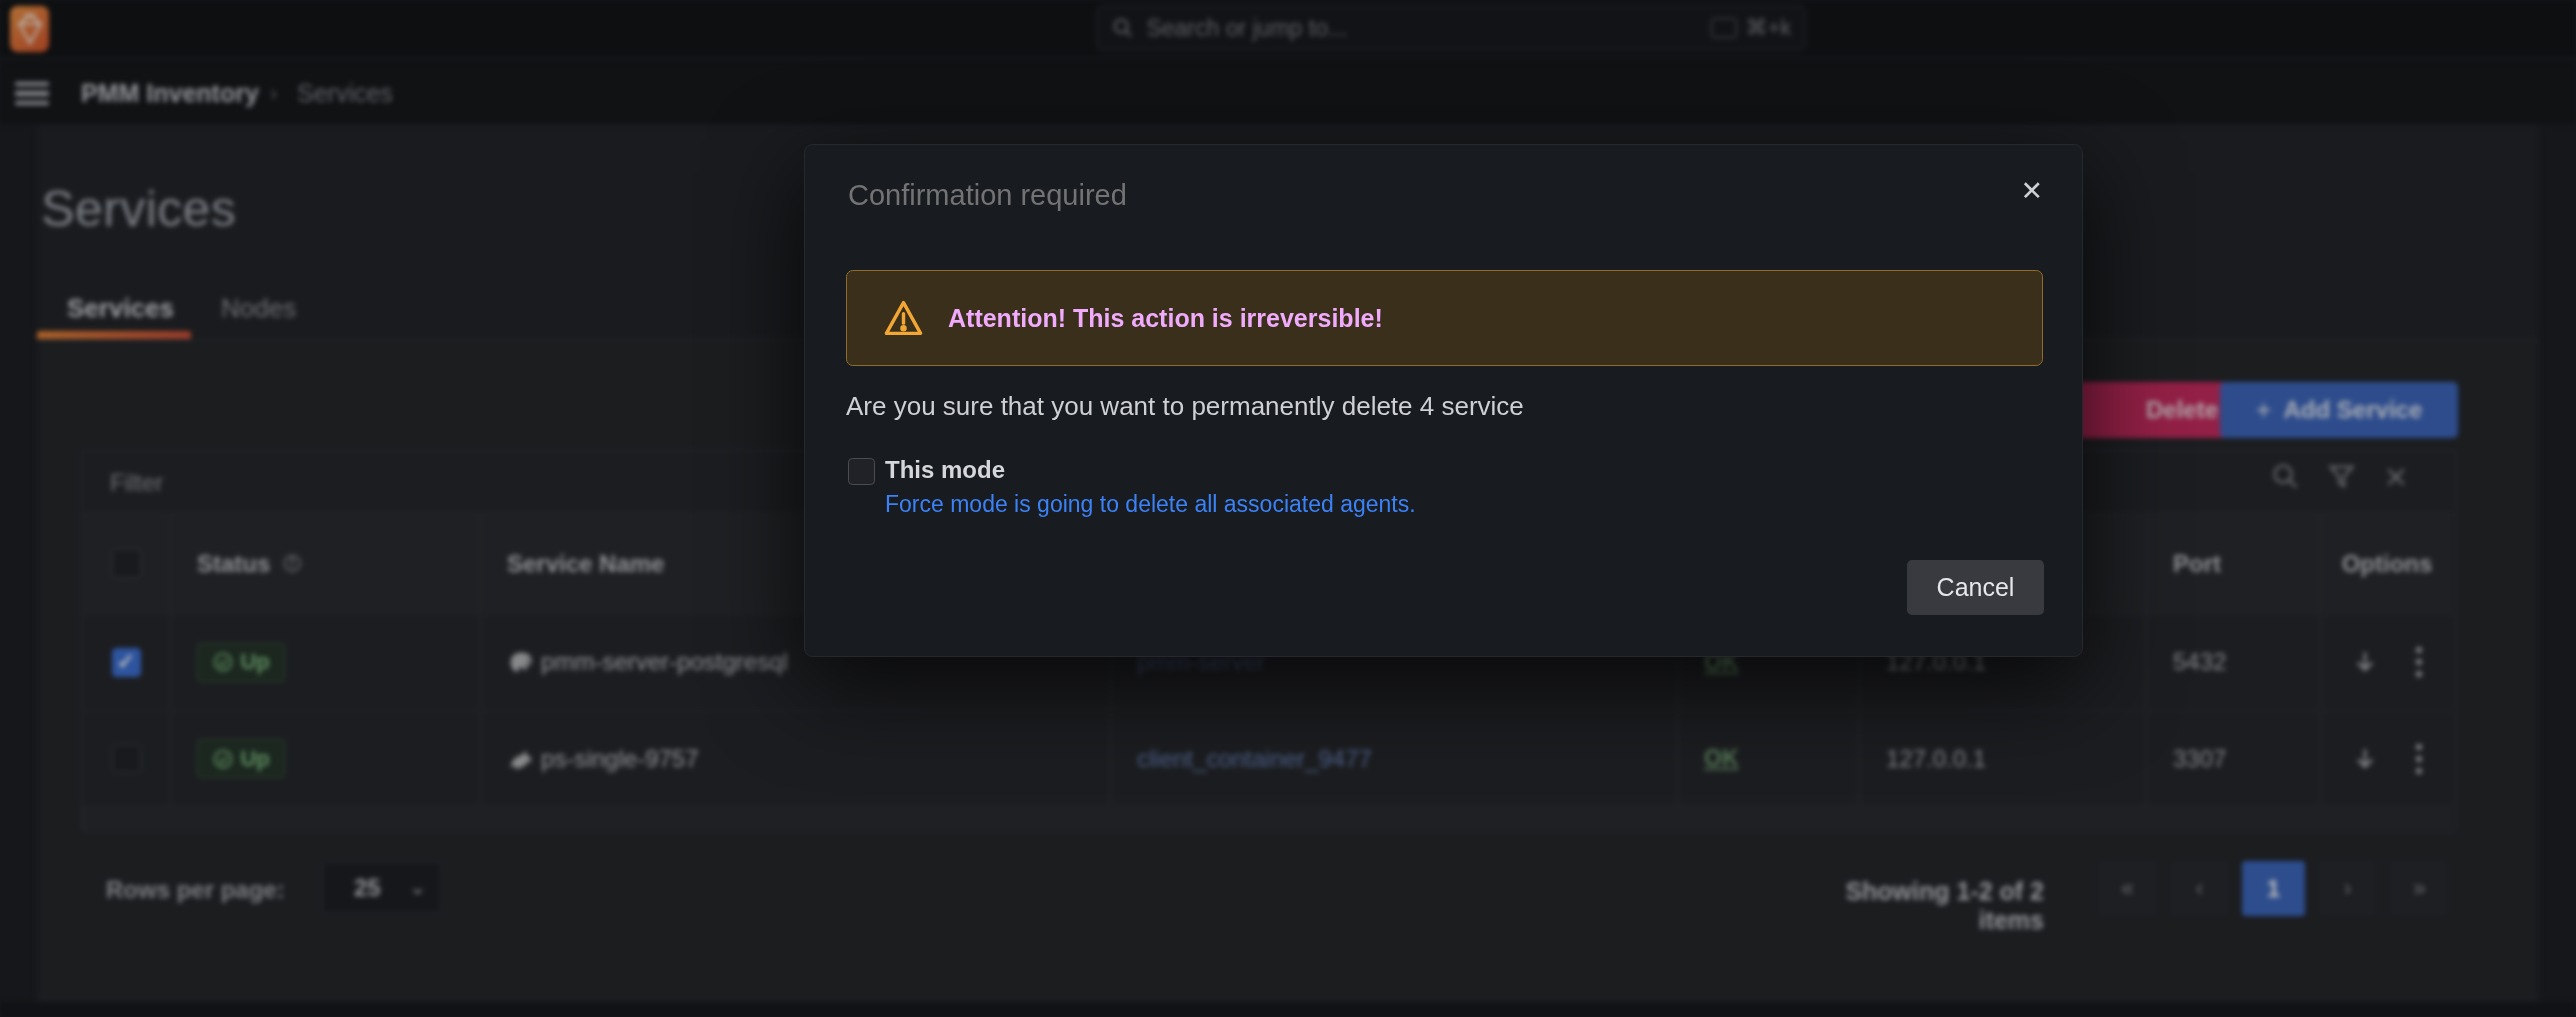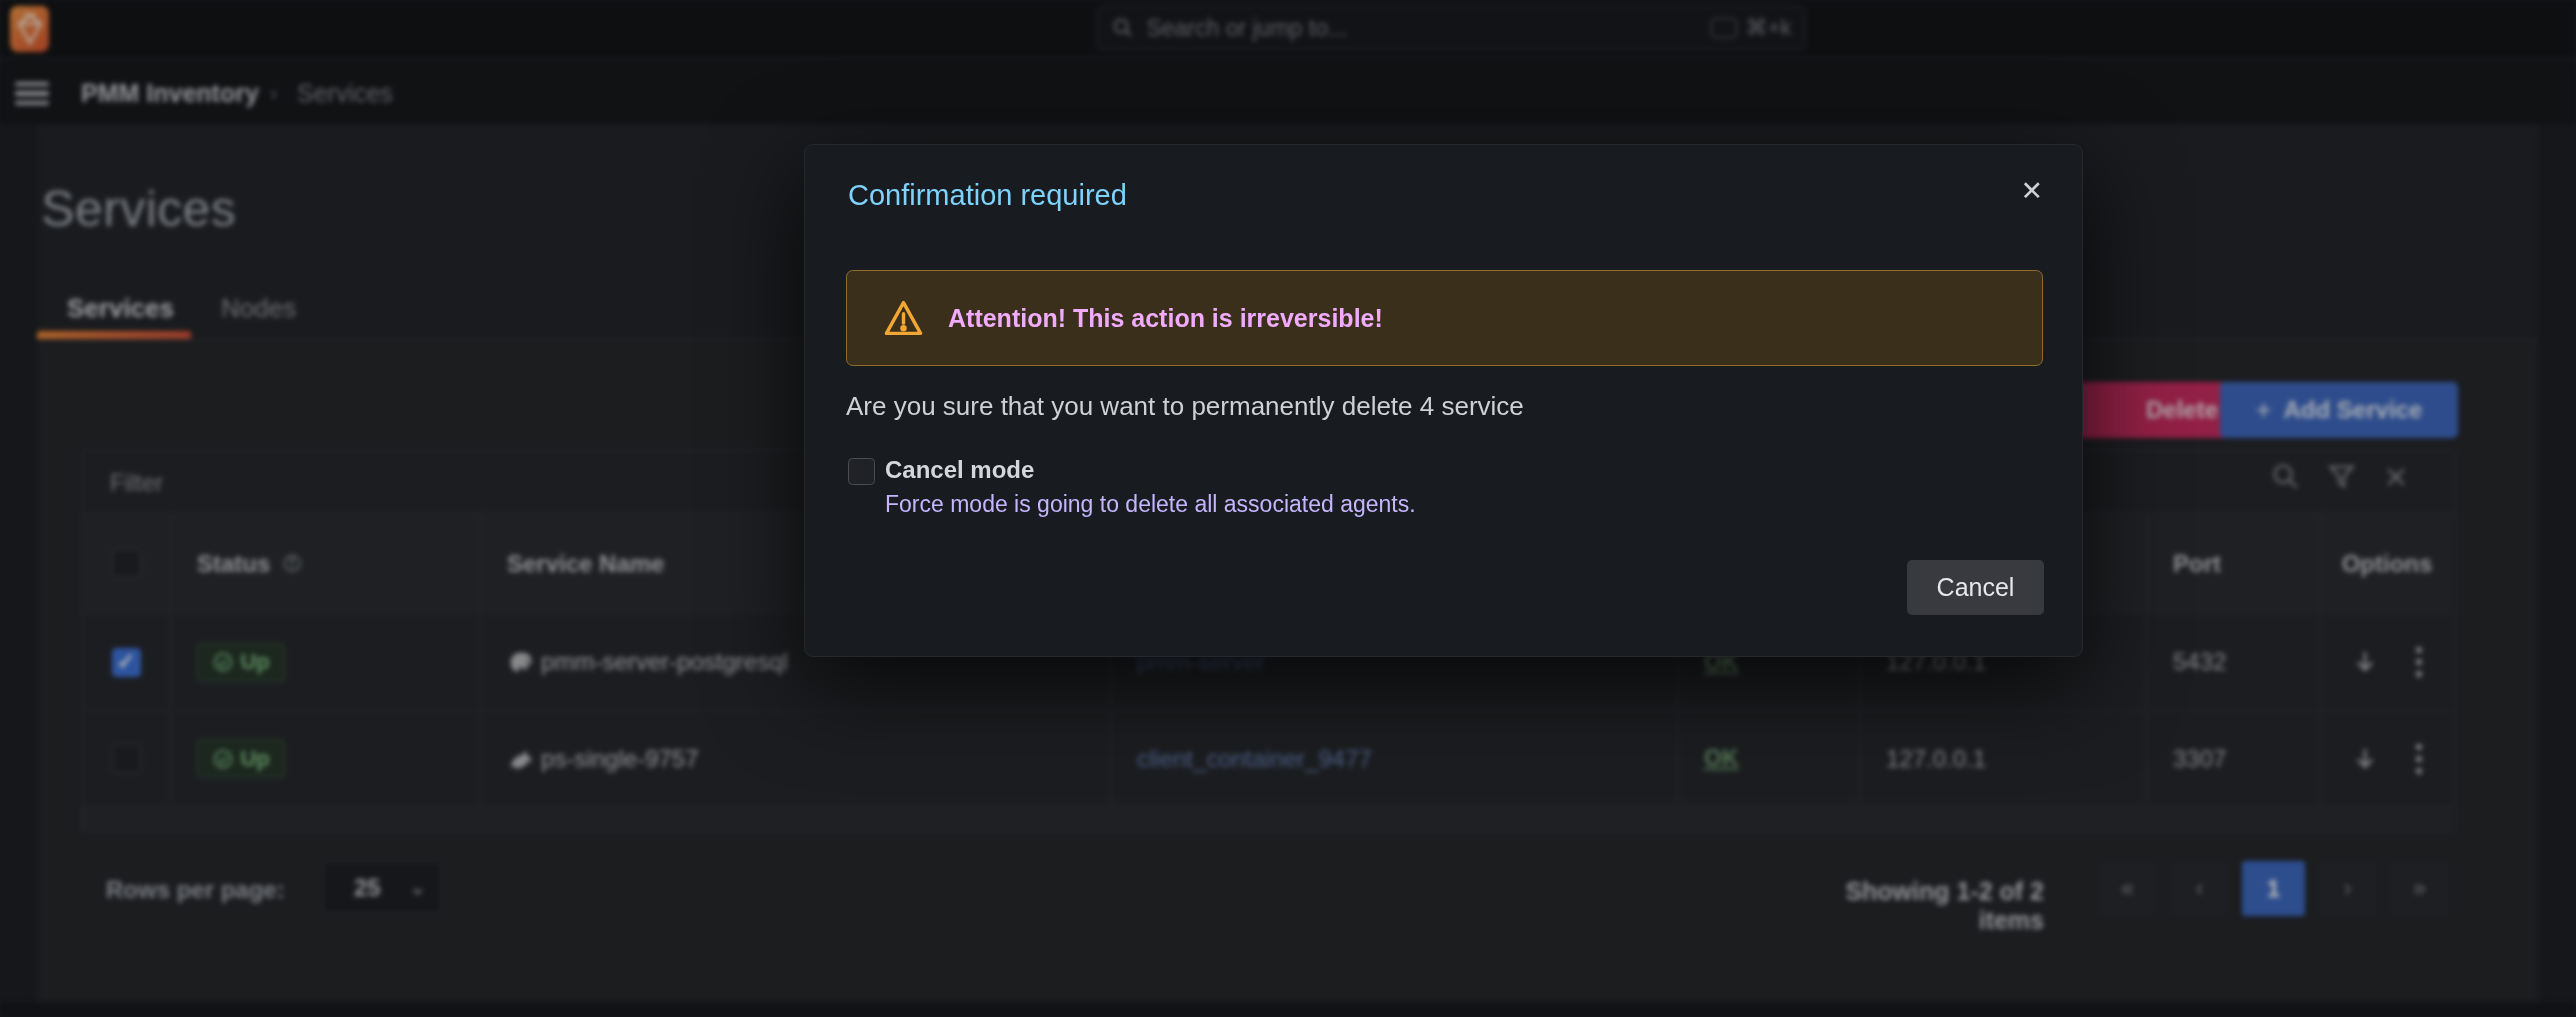--- a/index.html
+++ b/index.html
@@ -101,32 +101,32 @@
           font-size:23px; display:flex; align-items:center; justify-content:center; }
   .pbtn.active { width:63px; background:#3c67c0; color:#fff; font-weight:700; font-size:24px; }
 
   .bottom-strip { position:absolute; left:0; top:1002px; width:2576px; height:15.4px; background:#15161a; }
 
   
   .overlay { position:absolute; inset:0; background:rgba(8,9,11,.28); }
   .modal { position:absolute; left:804px; top:144px; width:1279px; height:513px;
            background:#181b20; border:0.9px solid #26282e; border-radius:8.6px;
            box-shadow:0 26px 94px rgba(0,0,0,.75); }
-  .m-title { position:absolute; left:43px; top:34px; font-size:29px; font-weight:500; color:#7dd3fc; }
+  .m-title { position:absolute; left:43px; top:34px; font-size:29px; font-weight:500; color:#737373; }
   .m-close { position:absolute; right:39px; top:32.5px; font-size:27px; color:#cfd0d4; line-height:1; }
   .m-warn { position:absolute; left:41px; top:125px; width:1197px; height:96px;
             background:#3a2f1b; border:1.7px solid #8f6c2b; border-radius:6.8px;
             display:flex; align-items:center; }
   .m-warn .tri { margin-left:36px; }
   .m-warn .wtxt { margin-left:24px; font-size:25px; font-weight:700; color:#f0abfc; }
   .m-q { position:absolute; left:41px; top:246px; font-size:26px; color:#ced0d4; }
   .m-cb { position:absolute; left:43px; top:313px; width:27px; height:27px;
           background:#202227; border:1.7px solid #4a4c52; border-radius:4.3px; }
   .m-force { position:absolute; left:80px; top:311px; font-size:24px; font-weight:700; color:#d6d7db; }
-  .m-force-desc { position:absolute; left:80px; top:346px; font-size:23px; color:#c4b5fd; }
+  .m-force-desc { position:absolute; left:80px; top:346px; font-size:23px; color:#3b82f6; }
   .m-confirm { position:absolute; left:800px; top:415px; width:278px; height:55px;
                background:#3d71d9; border-radius:5.1px; color:#fff; font-size:25px; font-weight:500;
                display:flex; align-items:center; justify-content:center; }
   .m-cancel { position:absolute; left:1102px; top:415px; width:137px; height:55px;
               background:#383a3f; border-radius:5.1px; color:#e6e7ea; font-size:25px; font-weight:500;
               display:flex; align-items:center; justify-content:center; }
 </style>
 </head>
 <body>
 
@@ -341,19 +341,19 @@
         <path d="M12 2 L22 20 H2 Z"></path>
           <path d="M12 8.5 V14" stroke-linecap="round"></path>
           <circle cx="12" cy="17" r="0.9" fill="#f2a735"></circle>
       </svg>
       <span class="wtxt">Attention! This action is irreversible!</span>
     </div>
 
     <div class="m-q">Are you sure that you want to permanently delete 4 service</div>
 
     <div class="m-cb"></div>
-    <div class="m-force">Cancel mode</div>
+    <div class="m-force">This mode</div>
     <div class="m-force-desc">Force mode is going to delete all associated agents.</div>
 
     <div class="m-cancel">Cancel</div>
   </div>
 </div>
 
 
 </body></html>

